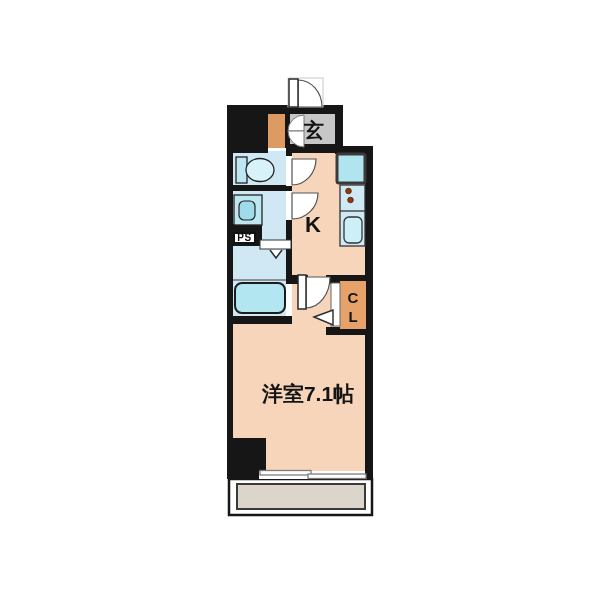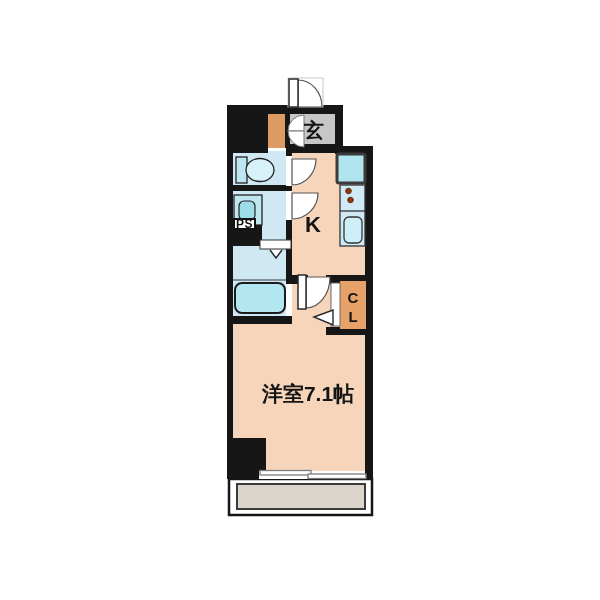--- a/index.html
+++ b/index.html
@@ -9,21 +9,21 @@
   }
   .stage svg{position:absolute;left:0;top:0;}
   .lbl{
     position:absolute;display:flex;align-items:center;justify-content:center;
     color:#141414;text-align:center;box-sizing:border-box;
   }
   .lbl-entrance{left:293px;top:116px;width:42px;height:28px;font-size:20px;font-weight:600;}
   .lbl-kitchen{left:298px;top:211px;width:30px;height:27px;font-size:22px;font-weight:600;}
   .lbl-closet{left:340px;top:284px;width:26px;height:46px;font-size:15px;line-height:19px;
     font-weight:600;white-space:pre-line;}
-  .lbl-ps{left:233px;top:218px;width:23px;height:12px;font-size:12px;font-weight:bold;
+  .lbl-ps{left:233px;top:232px;width:23px;height:12px;font-size:10px;font-weight:bold;
     border:2px solid #111;background:#fff;line-height:8px;letter-spacing:0.5px;}
   .lbl-main{left:233px;top:380px;width:150px;height:27px;font-size:21px;font-weight:600;text-align:right;}
   .lbl-balcony{left:237px;top:484px;width:128px;height:25px;font-size:15px;font-weight:600;
     color:#2e2e2e;letter-spacing:1px;}
 </style>
 </head>
 <body>
 
 <div class="stage">
 

